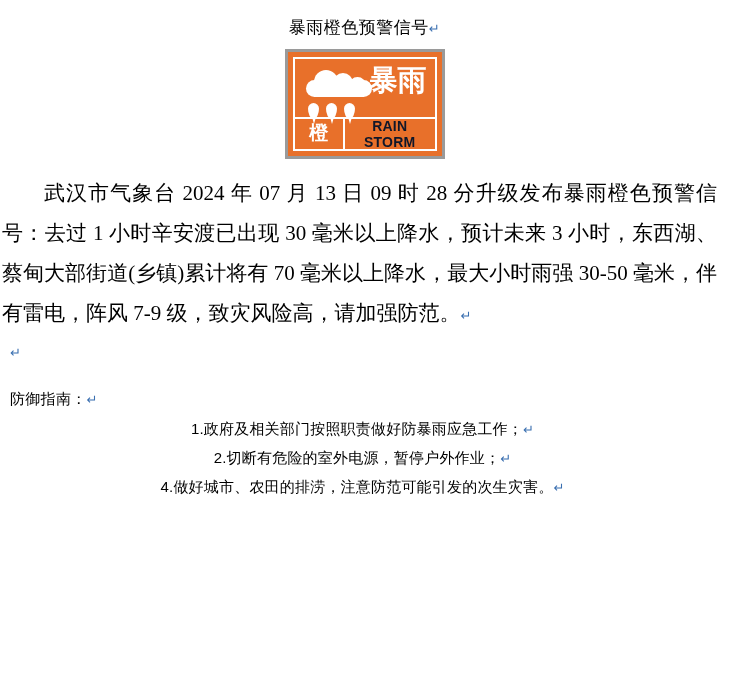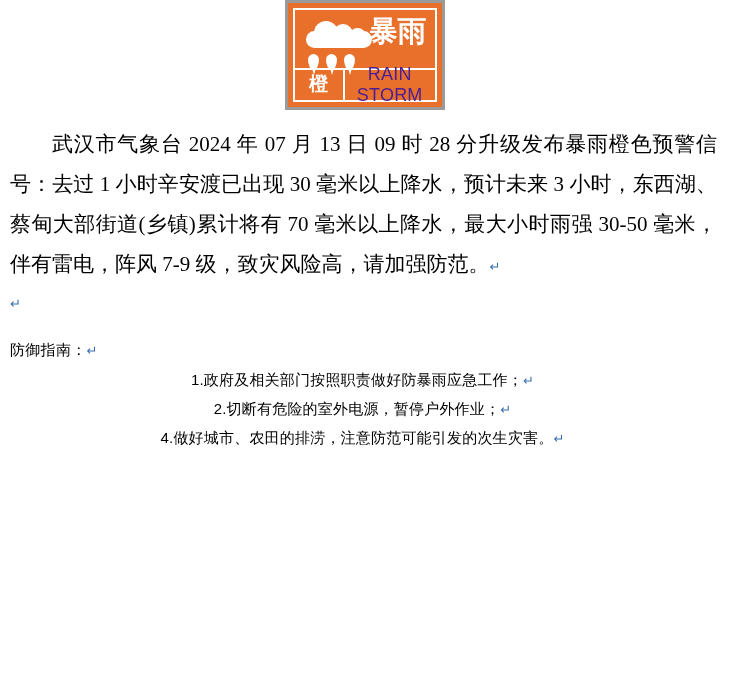--- a/index.html
+++ b/index.html
@@ -168,33 +168,33 @@
     font-weight: bold;
     font-size: 19px;
     border-right: 2px solid #ffffff;
     line-height: 28px;
     box-sizing: border-box;
     height: 100%;
   }
   .sign-en {
     flex: 1;
     text-align: center;
-    color: #4c1d95;
-    font-family: "Liberation Sans", sans-serif;
-    font-weight: normal;
-    font-size: 18px;
+    color: #0f172a;
+    font-family: "Liberation Sans", sans-serif;
+    font-weight: bold;
+    font-size: 14px;
     letter-spacing: 0.2px;
   }
   .body-text {
     font-family: "Liberation Serif", serif;
     font-size: 21px;
     line-height: 40px;
     text-align: justify;
     text-justify: inter-ideograph;
-    padding: 0 12px 0 10px;
+    padding: 0 12px 0 2px;
     text-indent: 42px;
     margin-top: 0;
   }
   .blank-line {
     height: 34px;
     padding-left: 10px;
     font-size: 13px;
     line-height: 34px;
   }
   .guide-heading {
@@ -215,20 +215,23 @@
   .guide-item {
     text-indent: 0;
     text-align: center;
   }
 </style>
 </head>
 <body>
 
 <div class="page">
 
+  <div class="title">
+    <span>暴雨橙色预警信号</span><span class="pilcrow">↵</span>
+  </div>
 
   <div class="sign-wrap">
     <div class="sign">
       <div class="sign-inner">
         <div class="sign-top">
           <div class="sign-cloud-area">
             <div class="sign-cloud">
               <div class="cloud-body"></div>
               <div class="cloud-b1"></div>
               <div class="cloud-b2"></div>

